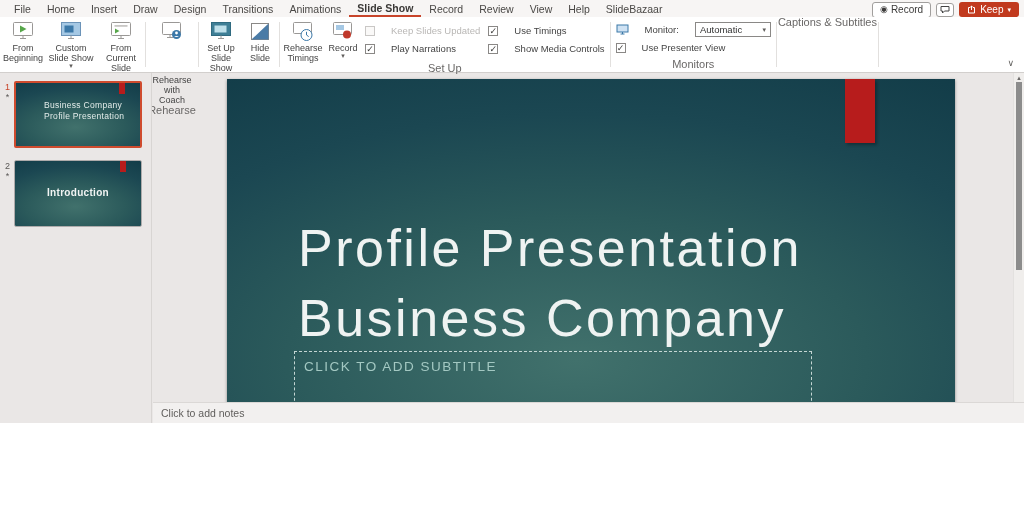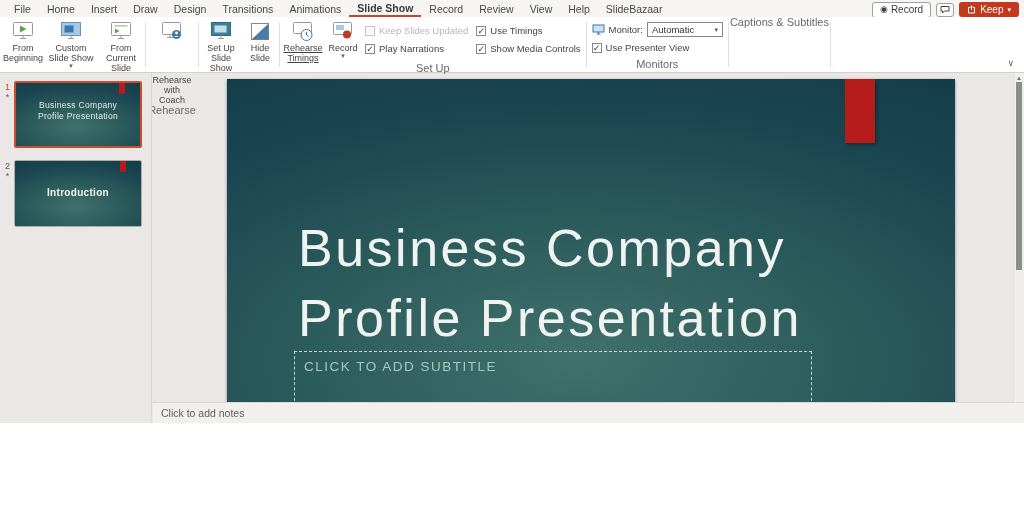--- a/index.html
+++ b/index.html
@@ -24,21 +24,21 @@
           border-bottom:1px solid #d2cfcd;display:flex;align-items:stretch;padding-left:2px;box-sizing:content-box;}
   .rgroup{display:flex;flex-direction:column;}
   .ritems{flex:1;display:flex;align-items:stretch;padding-top:1px;}
   .rlabel{height:13px;font-size:11px;color:#6a6867;text-align:center;line-height:11px;white-space:nowrap;}
   .rsep{width:1px;background:#e2e0de;margin:5px 1px;}
   .bigbtn{display:flex;flex-direction:column;align-items:center;padding:2px 3px 0;font-size:9px;
           line-height:10px;color:#444;text-align:center;}
   .bigbtn .ic{height:23px;display:flex;align-items:center;}
   .bigbtn .arr{font-size:7px;color:#5f5d5b;line-height:6px;}
   .cbcol{display:flex;flex-direction:column;padding:7px 4px 0 4px;gap:7px;}
-  .cbrow{display:flex;align-items:center;gap:4px;font-size:9.5px;color:#444;height:11px;white-space:nowrap;}
+  .cbrow{display:flex;align-items:center;gap:16px;font-size:9.5px;color:#444;height:11px;white-space:nowrap;}
   .cb{width:10px;height:10px;border:1px solid #8a8886;background:#fff;font-size:9px;line-height:9px;
       text-align:center;color:#3b3a39;box-sizing:border-box;flex:0 0 auto;}
   .cb.disabled{border-color:#c9c7c5;background:#faf9f8;}
   .muted{color:#b9b7b5;}
   .dd{width:76px;height:15px;border:1px solid #8a8886;background:#fff;display:flex;align-items:center;
       justify-content:space-between;padding:0 4px;font-size:9.5px;color:#333;box-sizing:border-box;}
   .dd .arr{font-size:7px;color:#5f5d5b;}
   .ribbon-collapse{position:absolute;right:10px;bottom:4px;font-size:9px;color:#5f5d5b;line-height:9px;}
   
   .thumbs{position:absolute;top:73px;left:0;width:152px;bottom:0;background:#eae7e6;
@@ -47,21 +47,21 @@
   .tnum{width:13px;text-align:center;font-size:9px;color:#5a5856;padding-top:2px;line-height:9px;}
   .tnum .ast{display:block;margin-top:1px;}
   .tnum.sel{color:#c8442a;}
   .tnum.sel .ast{color:#5a5856;}
   .thumb{width:128px;height:67px;border-radius:2px;position:relative;overflow:hidden;box-sizing:border-box;}
   .thumb.sel{border:2px solid #cf4b2e;}
   .thumb.unsel{border:1px solid #aeabab;}
   .slidebg{position:absolute;top:0;left:0;right:0;bottom:0;
      background:radial-gradient(ellipse 95% 85% at 48% 70%, #41716c 0%, #2b5a5b 42%, #1b4752 72%, #123c48 100%);}
   .tred{position:absolute;right:15px;top:0;width:6px;height:11px;background:#b71c1c;}
-  .t1txt{position:absolute;left:12px;top:17px;width:100px;text-align:center;font-size:8.5px;
+  .t1txt{position:absolute;left:28px;top:17px;width:100px;text-align:left;font-size:8.5px;
          line-height:10.5px;color:#e3ecea;letter-spacing:.3px;}
   .t2txt{position:absolute;left:0;right:0;top:26px;text-align:center;font-size:10px;font-weight:700;
          color:#f2f5f4;letter-spacing:.3px;}
   
   .canvas{position:absolute;top:73px;left:153px;right:11px;bottom:21px;}
   .slide{position:absolute;left:74px;top:6px;width:728px;height:402px;box-shadow:0 1px 3px rgba(0,0,0,.4);}
   .redrect{position:absolute;left:618px;top:0;width:30px;height:64px;background:#b71c1c;
            box-shadow:2px 2px 3px rgba(0,0,0,.3);}
   .stitle{position:absolute;left:71px;top:134px;font-size:52px;line-height:70px;letter-spacing:2.5px;
           color:#eff3f2;font-weight:300;white-space:nowrap;}
@@ -202,21 +202,21 @@
           <span>Hide Slide</span>
         </div>
       </div>
       <div class="rlabel"></div>
     </div>
 
     <div class="rsep"></div>
 
     <div class="rgroup">
       <div class="ritems">
-        <div class="bigbtn" style="width:38px;text-decoration:underline;">
+        <div class="bigbtn" style="width:38px;">
           <span class="ic">
             <svg width="26" height="22" viewBox="0 0 26 22">
               <rect x="3.5" y="1.5" width="18" height="11" rx="1" fill="#fff" stroke="#9a9896"></rect>
               <circle cx="16.5" cy="14" r="5.5" fill="#fff" stroke="#3b78a8"></circle>
               <path d="M16.5 10.8 v3.2 l2.2 1.6" stroke="#3b78a8" fill="none"></path>
             </svg>
           </span>
           <span>Rehearse Timings</span>
         </div>
         <div class="bigbtn" style="width:30px;">
@@ -313,22 +313,22 @@
         <div class="t2txt">Introduction</div>
       </div>
     </div>
   </div>
 
   <div class="canvas">
     <div class="slide">
       <div class="slidebg"></div>
       <div class="redrect"></div>
       <div class="stitle">
+        <div>Profile Presentation</div>
         <div>Business Company</div>
-        <div>Profile Presentation</div>
       </div>
       <div class="ssub">CLICK TO ADD SUBTITLE</div>
     </div>
   </div>
 
   <div class="scroll">
     <div class="up">▴</div>
     <div class="sthumb"></div>
   </div>
 

